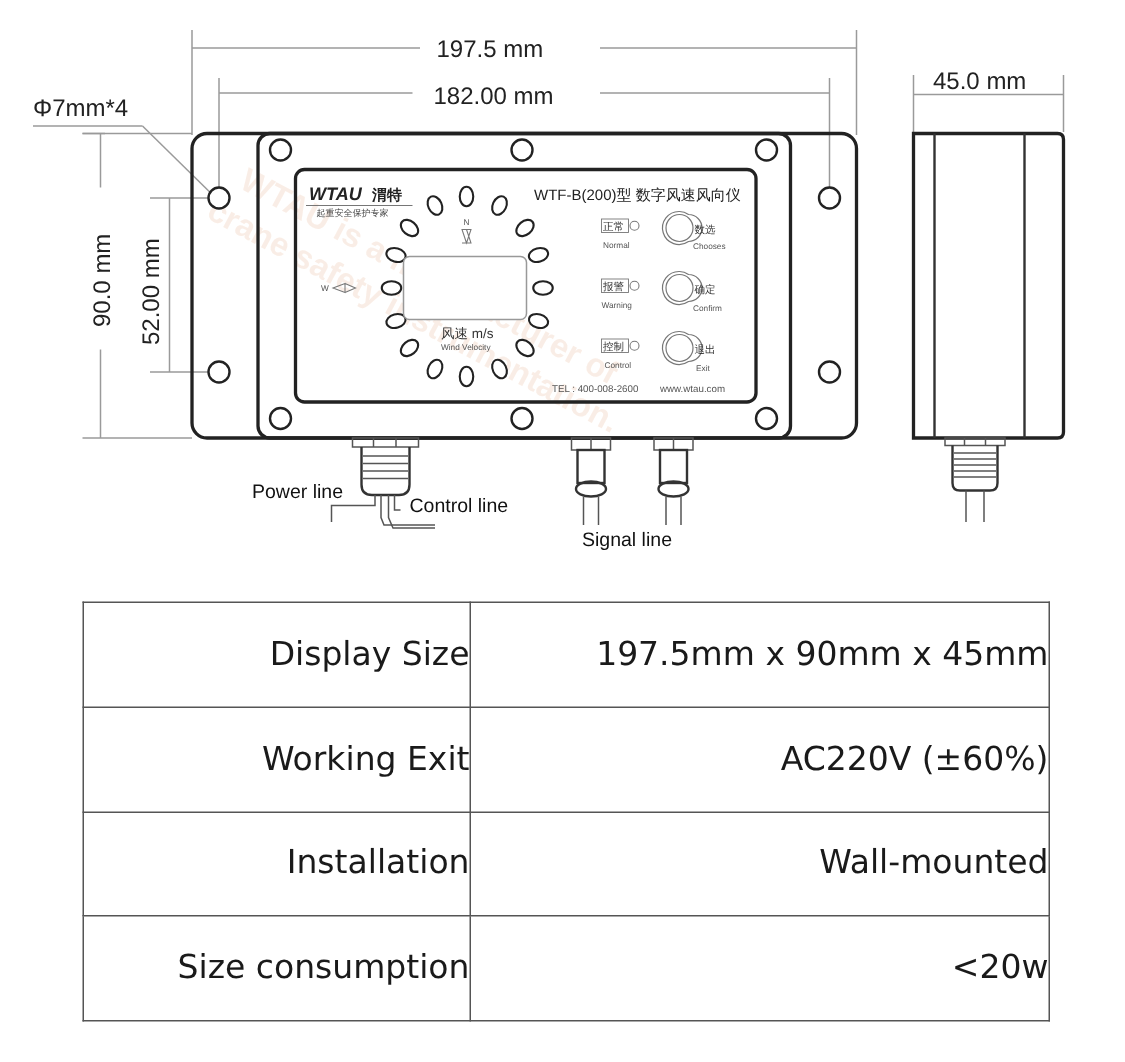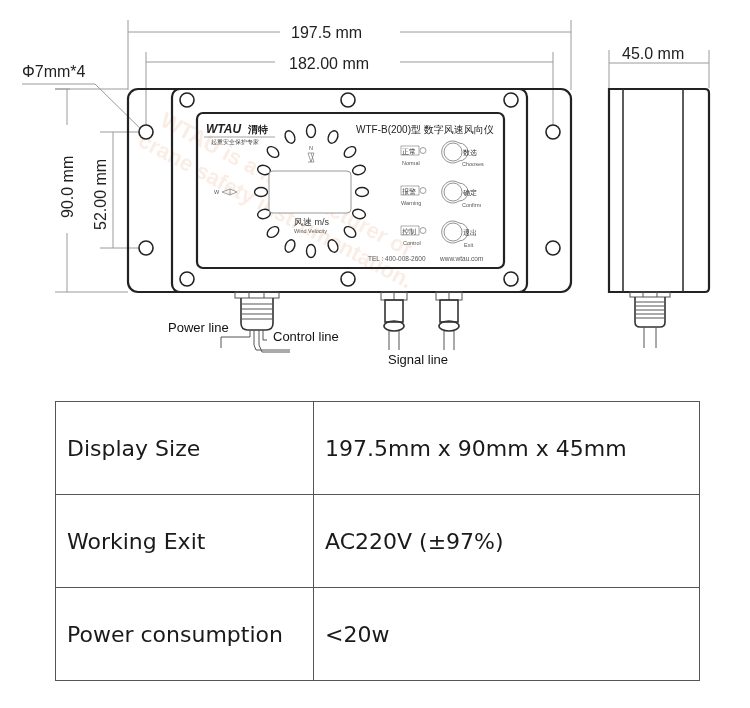--- a/index.html
+++ b/index.html
@@ -15,21 +15,21 @@
   .hole { stroke: #222; stroke-width: 1.6; fill: #fff; }
   .small { font-size: 6px; fill: #444; }
   .tiny { font-size: 5.5px; fill: #555; }
   .lbl { font-size: 13px; fill: #111; }
   .watermark { font-size: 22px; fill: #f3d9c8; font-weight: bold; opacity: 0.45; }
 
   table.spec { position: absolute; left: 55px; top: 401px; width: 645px; height: 280px;
                border-collapse: collapse; border: 1.5px solid #444; }
   table.spec td { border: 1px solid #555; font-family: "DejaVu Sans", sans-serif;
                   font-size: 22px; color: #1a1a1a; padding: 0 0 0 11px; height: 46px;
-                  vertical-align: middle; }
+                  vertical-align: middle; text-align: right; }
   table.spec td.key { width: 246px; }
 </style>
 </head>
 <body>
 
 <div class="stage">
 <svg width="750" height="400" viewBox="0 0 750 400" xmlns="http://www.w3.org/2000/svg">
 
   <g transform="rotate(28 300 200)">
     <text class="watermark" x="140" y="200">WTAU is a manufacturer of</text>
@@ -231,21 +231,25 @@
 </svg>
 
 <table class="spec">
   <tbody>
     <tr>
       <td class="key">Display Size</td>
       <td>197.5mm x 90mm x 45mm</td>
     </tr>
     <tr>
       <td class="key">Working Exit</td>
-      <td>AC220V (±97%)</td>
-    </tr>
-    <tr>
-      <td class="key">Power consumption</td>
+      <td>AC220V (±60%)</td>
+    </tr>
+    <tr>
+      <td class="key">Installation</td>
+      <td>Wall-mounted</td>
+    </tr>
+    <tr>
+      <td class="key">Size consumption</td>
       <td>&lt;20w</td>
     </tr>
   </tbody>
 </table>
 </div>
 
 </body></html>

